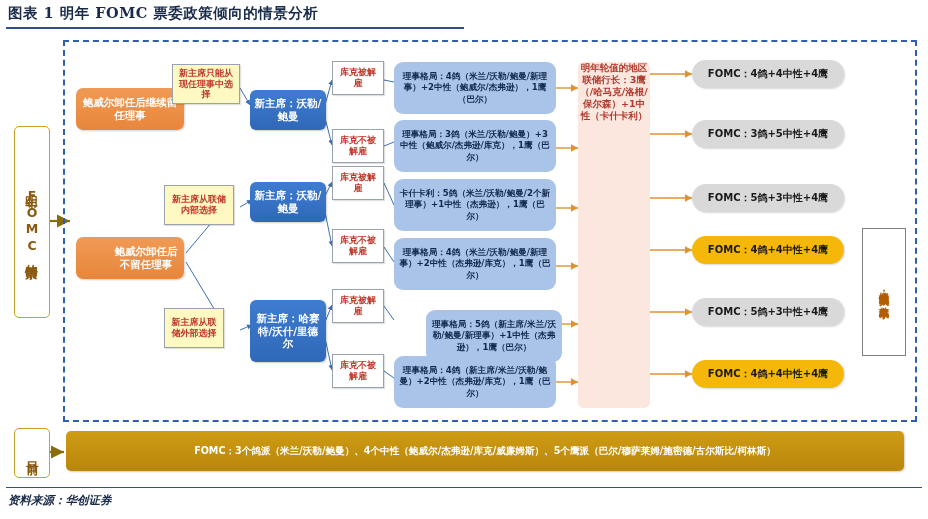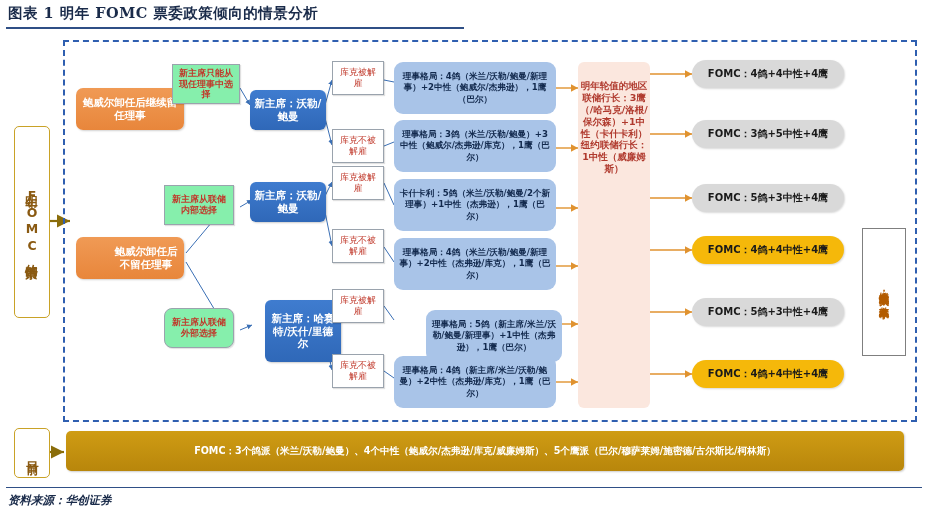--- a/index.html
+++ b/index.html
@@ -58,49 +58,49 @@
   }
   
   .premise{
     background:linear-gradient(180deg,#f09a55 0%,#e8863b 100%);
     border-radius:7px;color:#fff;font-weight:bold;font-size:10.5px;
     box-shadow:1px 1px 2px rgba(0,0,0,.18);
     padding:2px 4px;
   }
   
   .note-box{
-    background:#86efac;border:1px solid #9aa3ad;
+    background:#fef9c3;border:1px solid #9aa3ad;
     color:#c0392b;font-size:9px;font-weight:bold;
     box-shadow:1px 1px 1px rgba(0,0,0,.12);
     padding:10px 3px;
   }
   
   .chair{
     background:linear-gradient(180deg,#3f7ccf 0%,#2f68b8 100%);
     border-radius:6px;color:#fff;font-weight:bold;font-size:10.5px;
     box-shadow:1px 1px 2px rgba(0,0,0,.2);padding:2px 3px;
   }
   
   .cook{
     background:#fff;border:1px solid #9aa3ad;
-    color:#c0392b;font-size:9px;font-weight:normal;
+    color:#c0392b;font-size:9px;font-weight:bold;
     box-shadow:1px 1px 1px rgba(0,0,0,.12);padding:2px 3px;
   }
   
   .detail{
     background:#a9c4e8;border-radius:9px;color:#12294d;
     font-size:8.6px;font-weight:bold;padding:4px 5px;line-height:1.3;
   }
   
   .pink-col{
     position:absolute;background:#fbe7de;border-radius:6px;
     color:#b03a2e;font-weight:bold;font-size:9.5px;
     display:flex;flex-direction:column;align-items:center;
-    justify-content:flex-start;text-align:center;line-height:1.25;
-    padding:18px 2px;box-sizing:border-box;
+    justify-content:space-between;text-align:center;line-height:1.25;
+    padding:0 2px;box-sizing:border-box;
   }
   .pink-col .seg{width:100%;}
   
   .outcome{
     border-radius:14px;font-size:10px;font-weight:bold;color:#1a1a1a;
     box-shadow:1px 1px 2px rgba(0,0,0,.15);
   }
   .outcome.grey{background:#d9d9d9;}
   .outcome.gold{background:#f5b80a;}
   
@@ -217,31 +217,31 @@
 <div class="node premise" style="left:76px;top:237px;width:108px;height:42px;padding-left:36px;">
   <span>鲍威尔卸任后不留任理事</span>
 </div>
 
 <div class="node note-box" style="left:172px;top:64px;width:68px;height:40px;">
   <span>新主席只能从现任理事中选择</span>
 </div>
 <div class="node note-box" style="left:164px;top:185px;width:70px;height:40px;">
   <span>新主席从联储内部选择</span>
 </div>
-<div class="node note-box" style="left:164px;top:308px;width:70px;height:40px;border-radius:8px;">
+<div class="node note-box" style="left:164px;top:308px;width:60px;height:40px;">
   <span>新主席从联储外部选择</span>
 </div>
 
 <div class="node chair" style="left:250px;top:90px;width:76px;height:40px;">
   <span>新主席：沃勒/鲍曼</span>
 </div>
 <div class="node chair" style="left:250px;top:182px;width:76px;height:40px;">
   <span>新主席：沃勒/鲍曼</span>
 </div>
-<div class="node chair" style="left:265px;top:300px;width:76px;height:62px;">
+<div class="node chair" style="left:250px;top:300px;width:76px;height:62px;">
   <span>新主席：哈赛特/沃什/里德尔</span>
 </div>
 
 <div class="node cook" style="left:332px;top:61px;width:52px;height:34px;">
   <span>库克被解雇</span>
 </div>
 <div class="node cook" style="left:332px;top:129px;width:52px;height:34px;">
   <span>库克不被解雇</span>
 </div>
 <div class="node cook" style="left:332px;top:166px;width:52px;height:34px;">
@@ -271,21 +271,20 @@
 </div>
 <div class="node detail" style="left:394px;top:310px;width:136px;height:52px;margin-left:32px;">
   <span>理事格局：5鸽（新主席/米兰/沃勒/鲍曼/新理事）+1中性（杰弗逊），1鹰（巴尔）</span>
 </div>
 <div class="node detail" style="left:394px;top:356px;width:162px;height:52px;">
   <span>理事格局：4鸽（新主席/米兰/沃勒/鲍曼）+2中性（杰弗逊/库克），1鹰（巴尔）</span>
 </div>
 
 <div class="pink-col" style="left:578px;top:62px;width:72px;height:346px;">
   <div class="seg">明年轮值的地区联储行长：3鹰（/哈马克/洛根/保尔森）+1中性（卡什卡利）</div>
-  <div class="seg">纽约联储行长：1中性（威廉姆斯）</div>
 </div>
 
 <div class="node outcome grey" style="left:692px;top:60px;width:152px;height:28px;">
   <span>FOMC：4鸽+4中性+4鹰</span>
 </div>
 <div class="node outcome grey" style="left:692px;top:120px;width:152px;height:28px;">
   <span>FOMC：3鸽+5中性+4鹰</span>
 </div>
 <div class="node outcome grey" style="left:692px;top:184px;width:152px;height:28px;">
   <span>FOMC：5鸽+3中性+4鹰</span>

